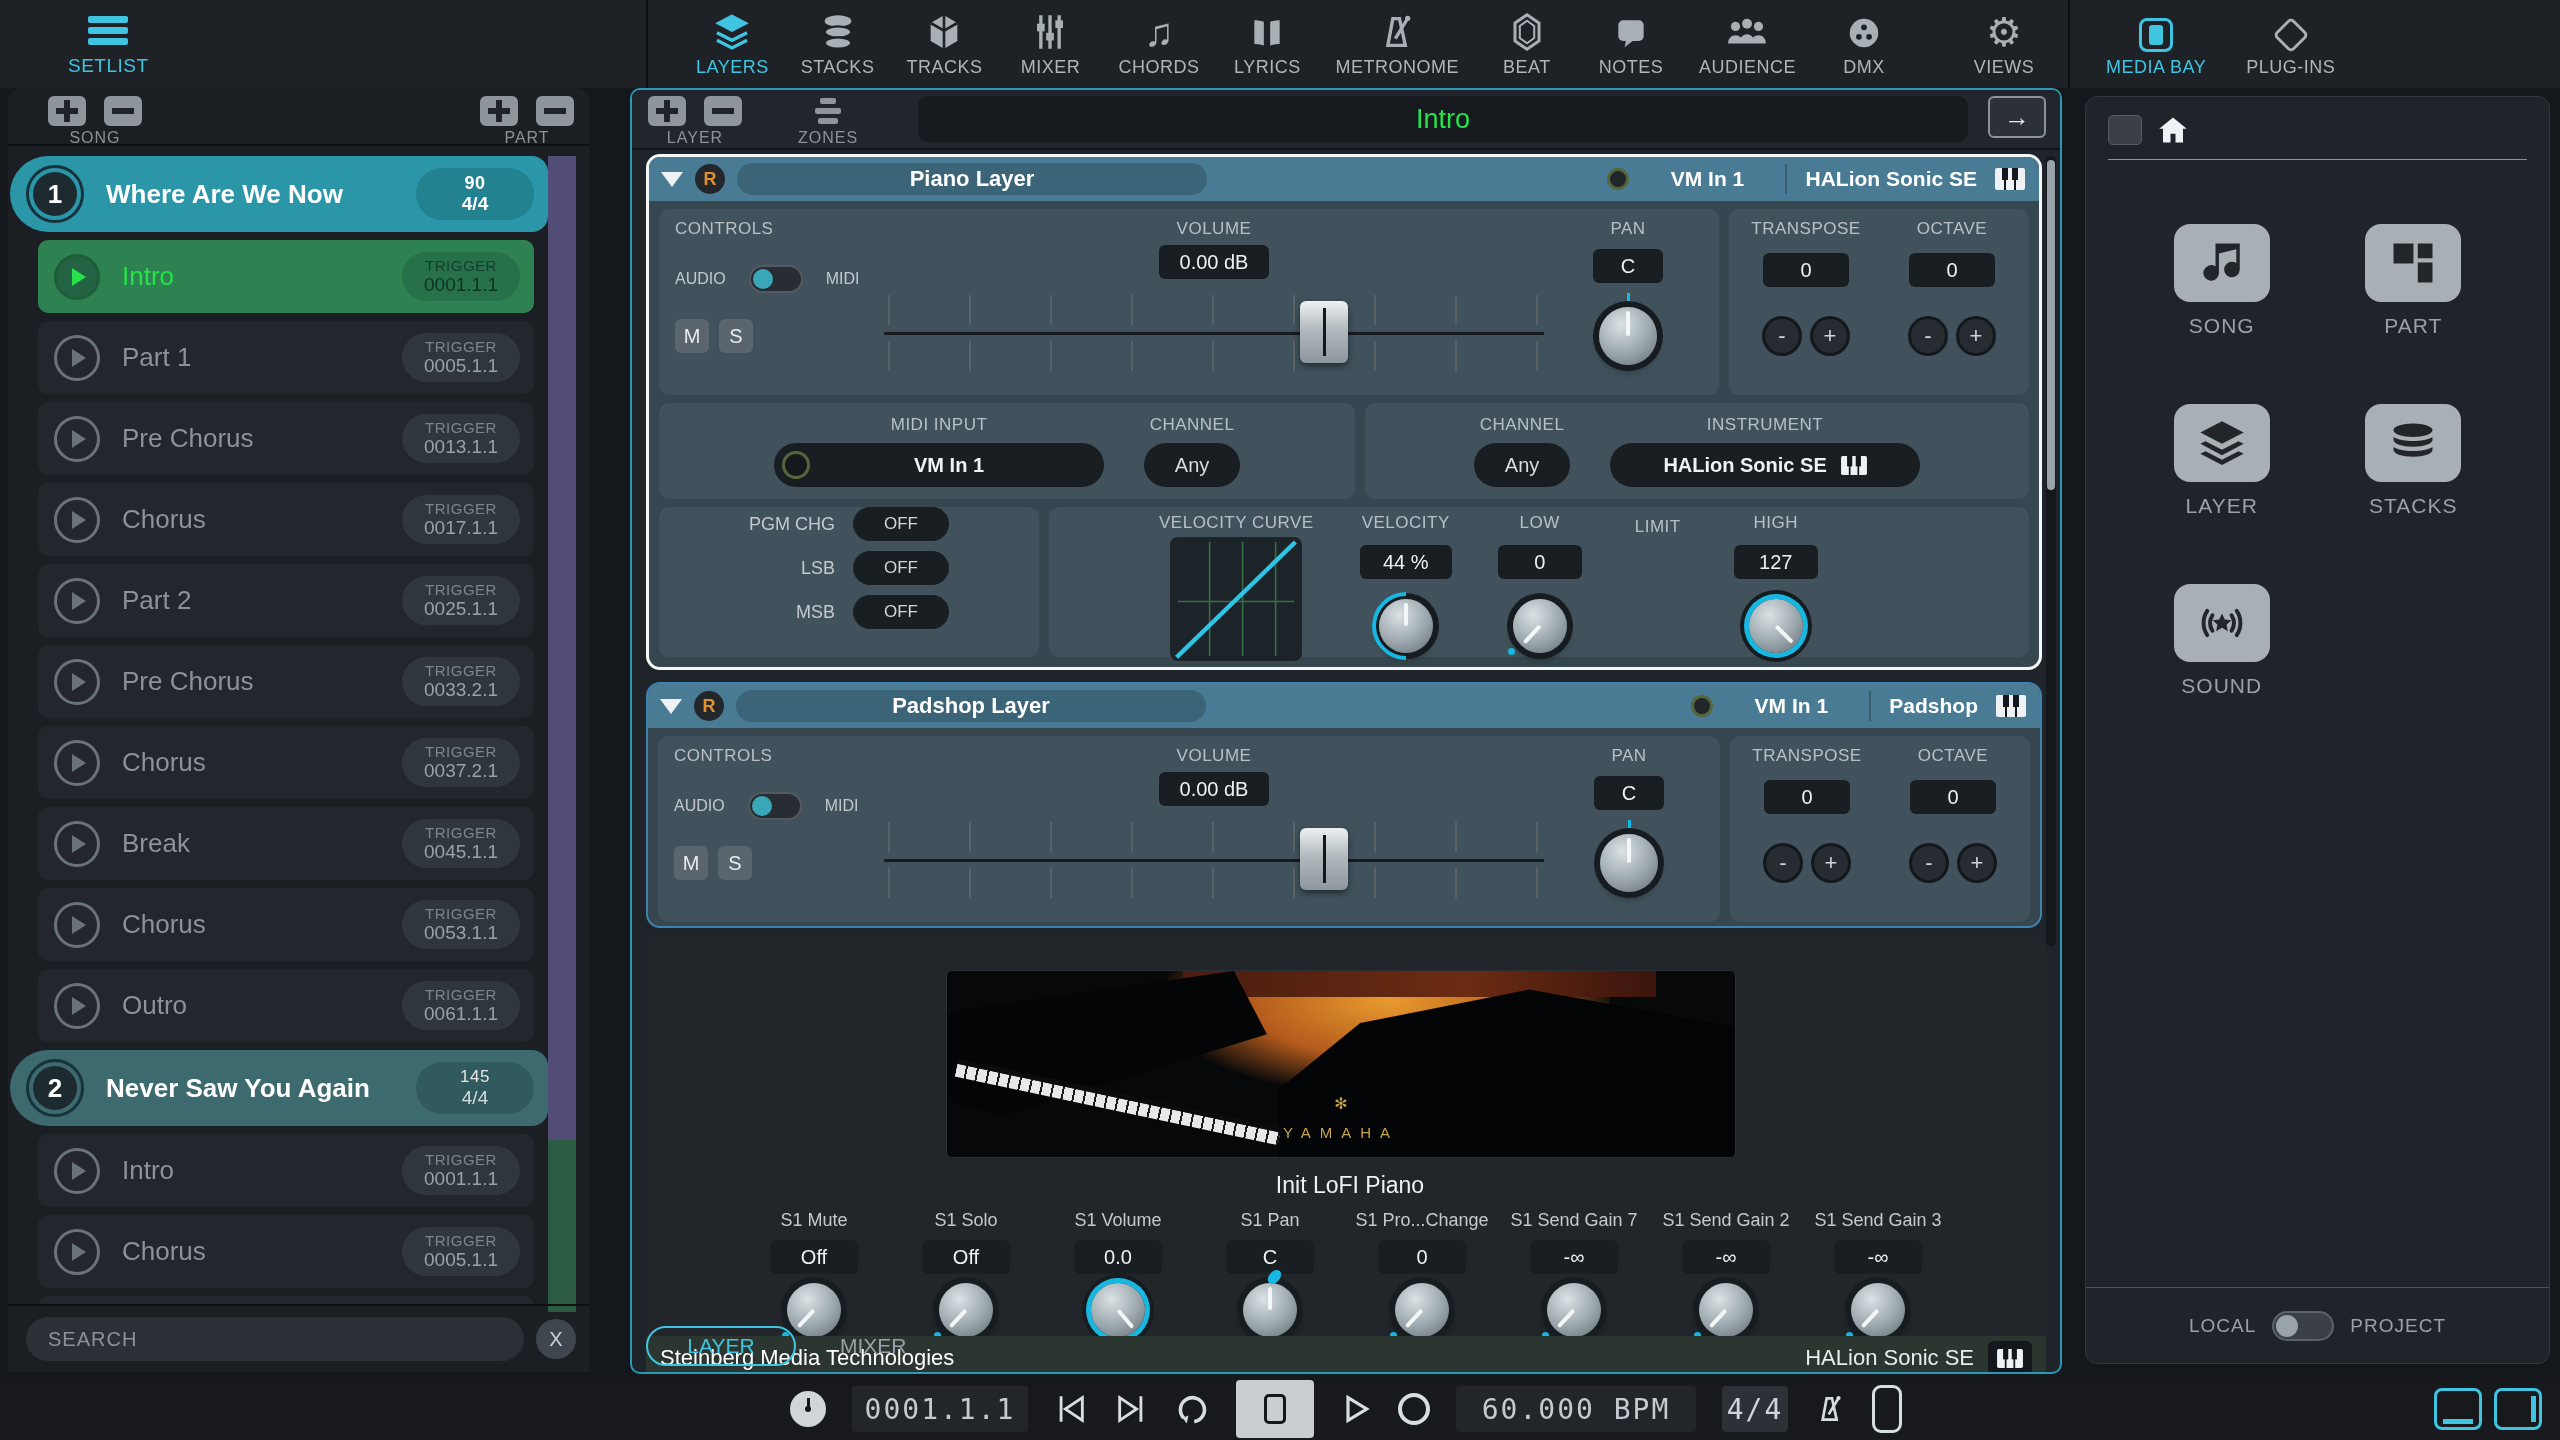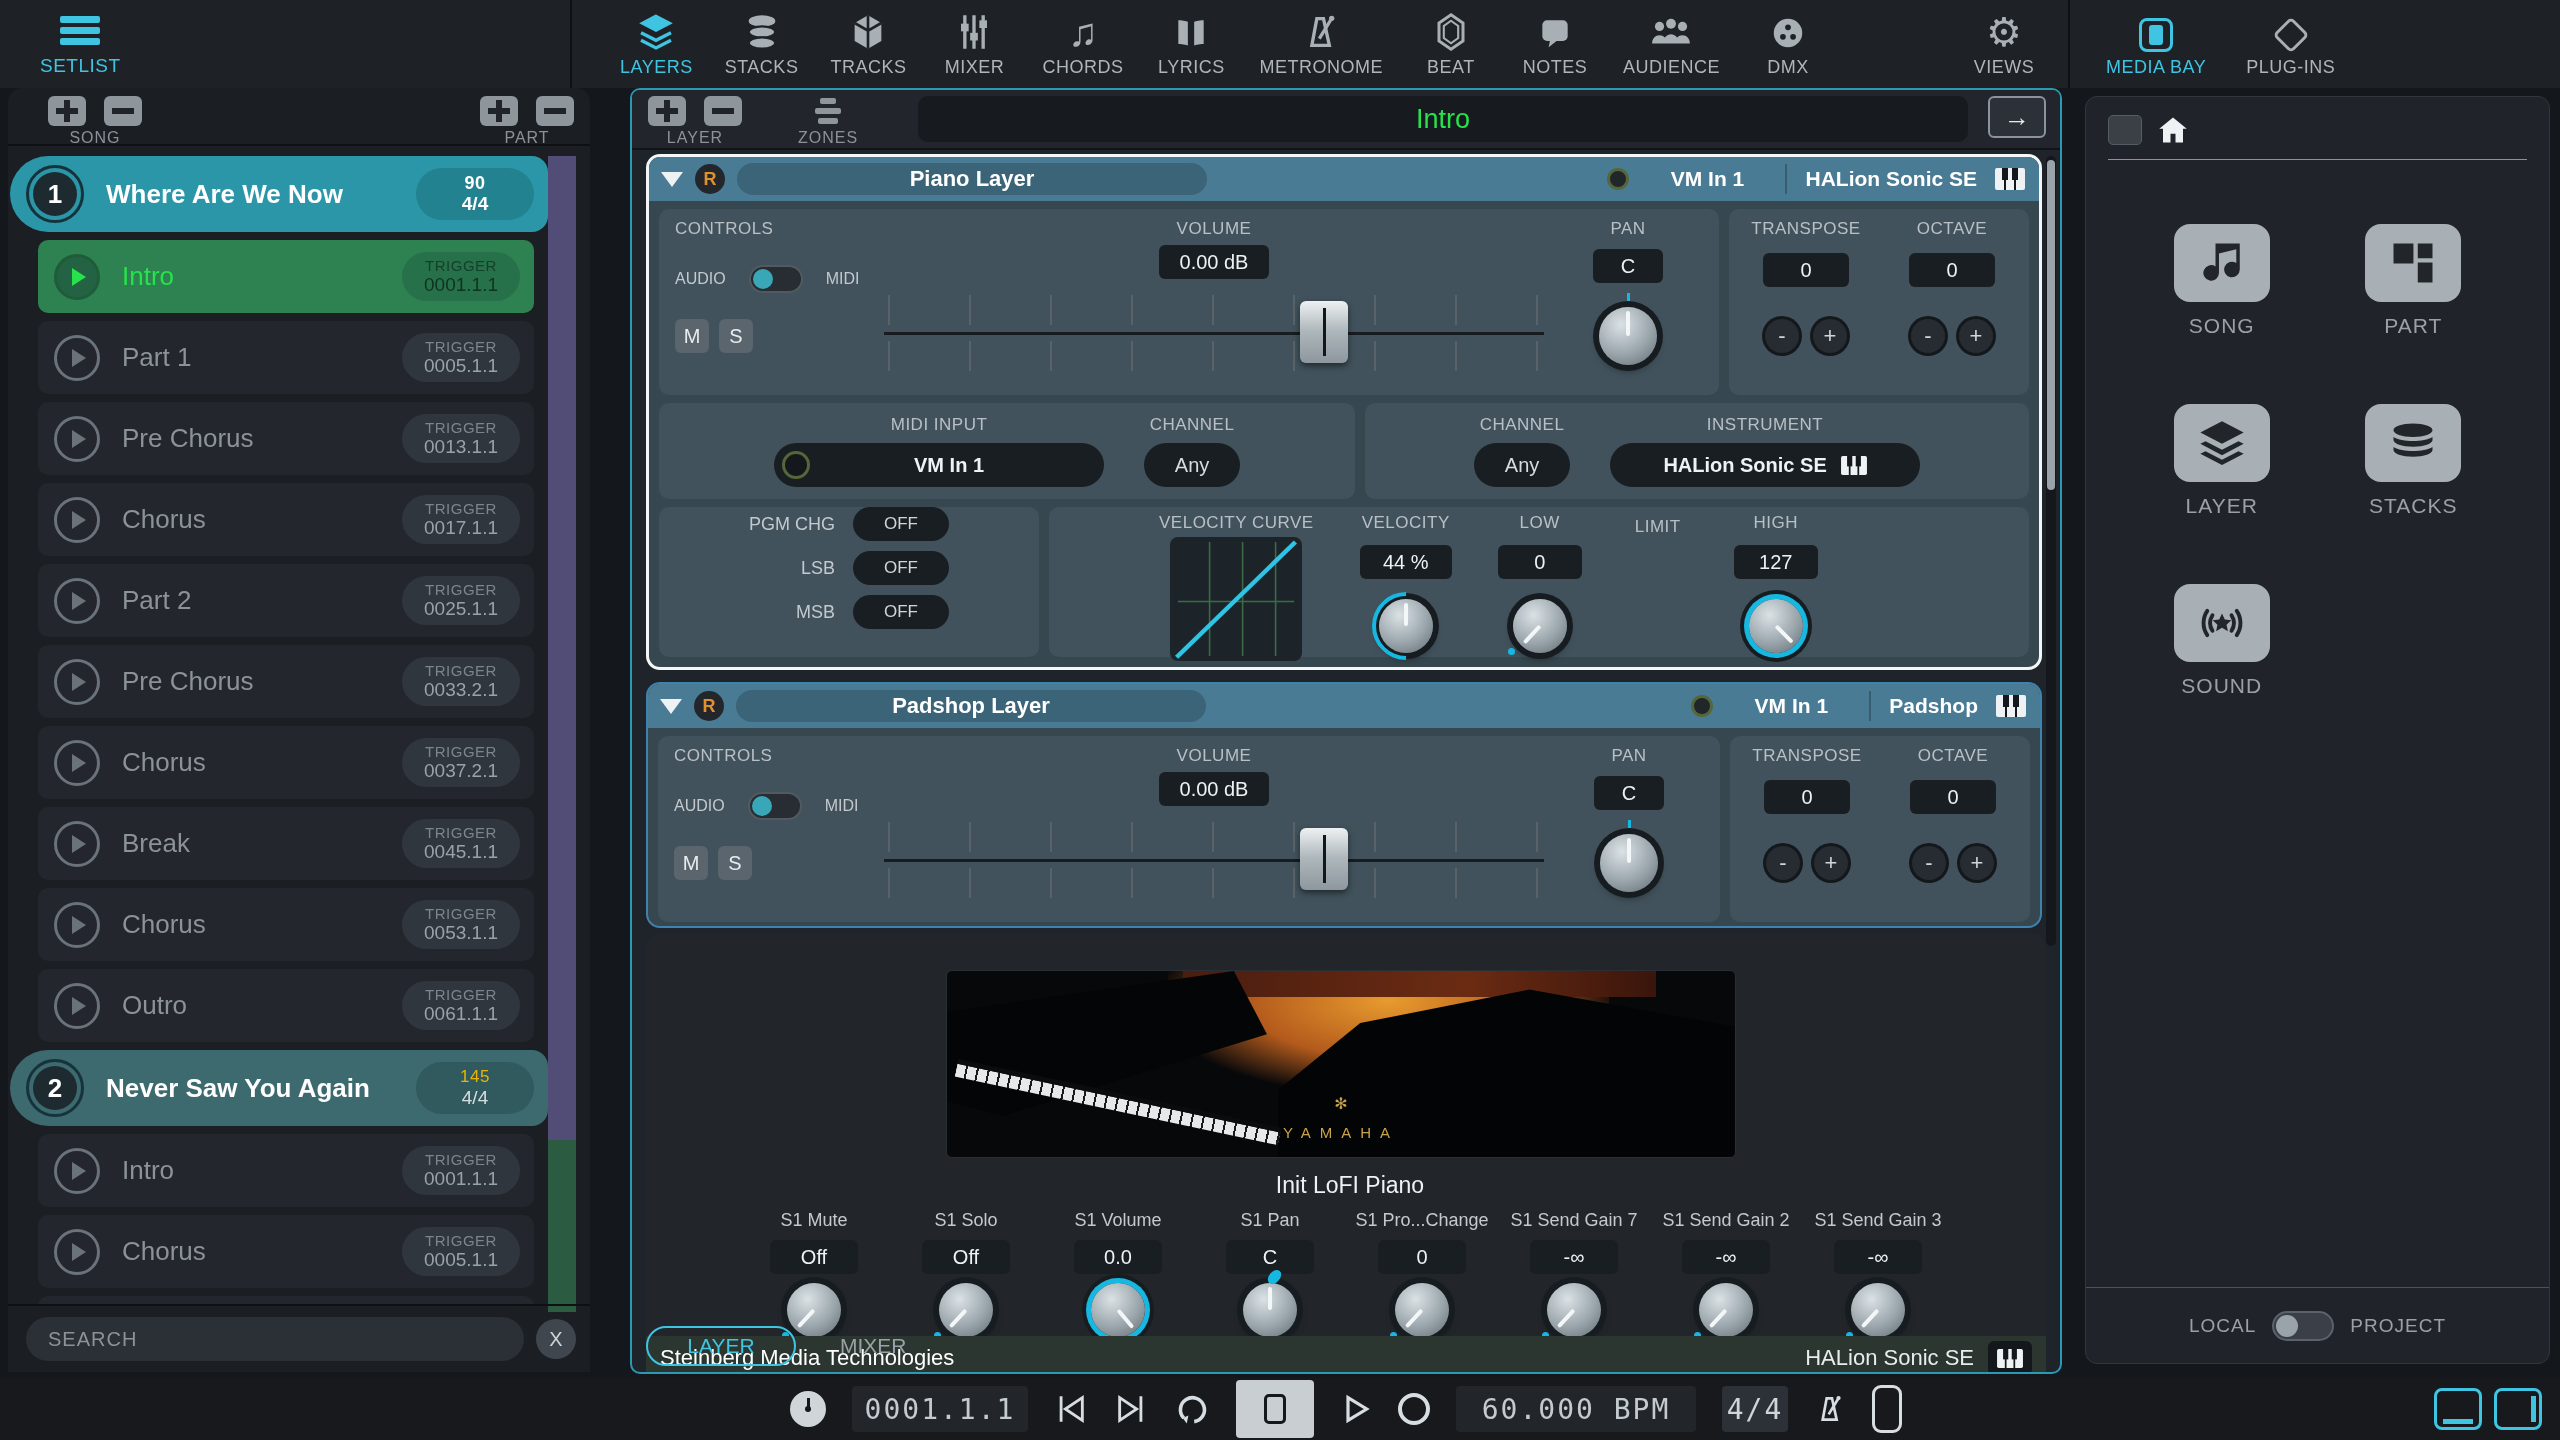--- a/index.html
+++ b/index.html
@@ -8,21 +8,21 @@
     --cyan:#3fc4e2; --teal:#2a96a8; --teal-badge:#23828f; --teal2:#3c6a6e;
     --green:#2e8150; --green-txt:#27e24b; --steel:#4a7b94; --lbody:#37474f;
     --lsub:#41525c; --white:#f2f5f6; --knob-ring:#171c20;
   }
   *{margin:0;padding:0;box-sizing:border-box;font-family:"Liberation Sans",sans-serif;}
   html,body{width:2560px;height:1440px;background:var(--bg);overflow:hidden;}
   .mono{font-family:"DejaVu Sans Mono",monospace;}
 
   
   .header{position:absolute;left:0;top:0;width:2560px;height:88px;background:var(--bar);display:flex;}
-  .hdr-left{width:572px;display:flex;align-items:center;padding-left:40px;border-right:2px solid #0e1013;}
+  .hdr-left{width:620px;display:flex;align-items:center;padding-left:40px;border-right:2px solid #0e1013;margin-left:28px;}
   .setlist-btn{display:flex;flex-direction:column;align-items:center;gap:6px;cursor:pointer;}
   .setlist-glyph span{display:block;width:40px;height:7px;background:var(--cyan);border-radius:2px;margin:4px 0;}
   .setlist-label{color:var(--cyan);font-size:19px;letter-spacing:.5px;}
   .hdr-main{flex:1;display:flex;align-items:center;gap:32px;padding:0 28px 0 48px;border-right:2px solid #0e1013;}
   .tool{display:flex;flex-direction:column;align-items:center;gap:5px;min-width:72px;color:#a9b0b5;}
   .tool .ticon{height:42px;display:flex;align-items:flex-end;justify-content:center;}
   .tool .tlabel{font-size:18px;letter-spacing:.5px;color:var(--text);}
   .tool.active .tlabel{color:var(--cyan);}
   .tool.active svg *{fill:var(--cyan);stroke:var(--cyan);}
   .tool.active svg .nofill{fill:none;}
@@ -60,21 +60,21 @@
   .selected .play-circle{border-color:#1f5c38;background:#236343;}
   .selected .play-circle::after{border-left-color:#27e24b;}
   .badge{margin-left:auto;background:#30363d;border-radius:26px;min-width:118px;padding:5px 14px;text-align:center;display:flex;flex-direction:column;line-height:1.15;}
   .badge i{font-style:normal;}
   .badge .b1{font-size:15px;color:#7d858c;letter-spacing:.5px;}
   .badge .b2{font-size:19px;color:#9aa2a9;}
   .song .badge{background:var(--teal-badge);}
   .song .badge .b1{color:#fff;font-weight:bold;font-size:18px;}
   .song .badge .b2{color:#fff;font-weight:bold;}
   .secondary .badge{background:#315a5e;}
-  .secondary .badge .b1{color:#eab308;font-weight:normal;font-size:17px;}
+  .secondary .badge .b1{color:#e5e5e5;font-weight:normal;font-size:17px;}
   .secondary .badge .b2{color:#d6dde0;font-weight:normal;}
   .selected .badge{background:#27714a;}
   .selected .badge .b1{color:#14402a;}
   .selected .badge .b2{color:#0f3322;}
   .sb-scroll{position:absolute;right:14px;top:68px;width:28px;height:1156px;}
   .sb-scroll .seg1{position:absolute;left:0;top:0;width:100%;height:984px;background:#514d76;}
   .sb-scroll .seg2{position:absolute;left:0;top:984px;width:100%;height:172px;background:#2b5b41;}
   .sb-search{position:absolute;left:0;bottom:0;right:0;height:68px;border-top:2px solid #0e1013;display:flex;align-items:center;padding:0 14px 0 18px;gap:12px;}
   .search-input{flex:1;height:44px;background:#2b3036;border-radius:22px;color:var(--muted);font-size:20px;letter-spacing:1px;display:flex;align-items:center;padding-left:22px;}
   .search-x{width:40px;height:40px;border-radius:50%;background:#3f464d;color:#cfd3d6;font-size:20px;display:flex;align-items:center;justify-content:center;cursor:pointer;}

